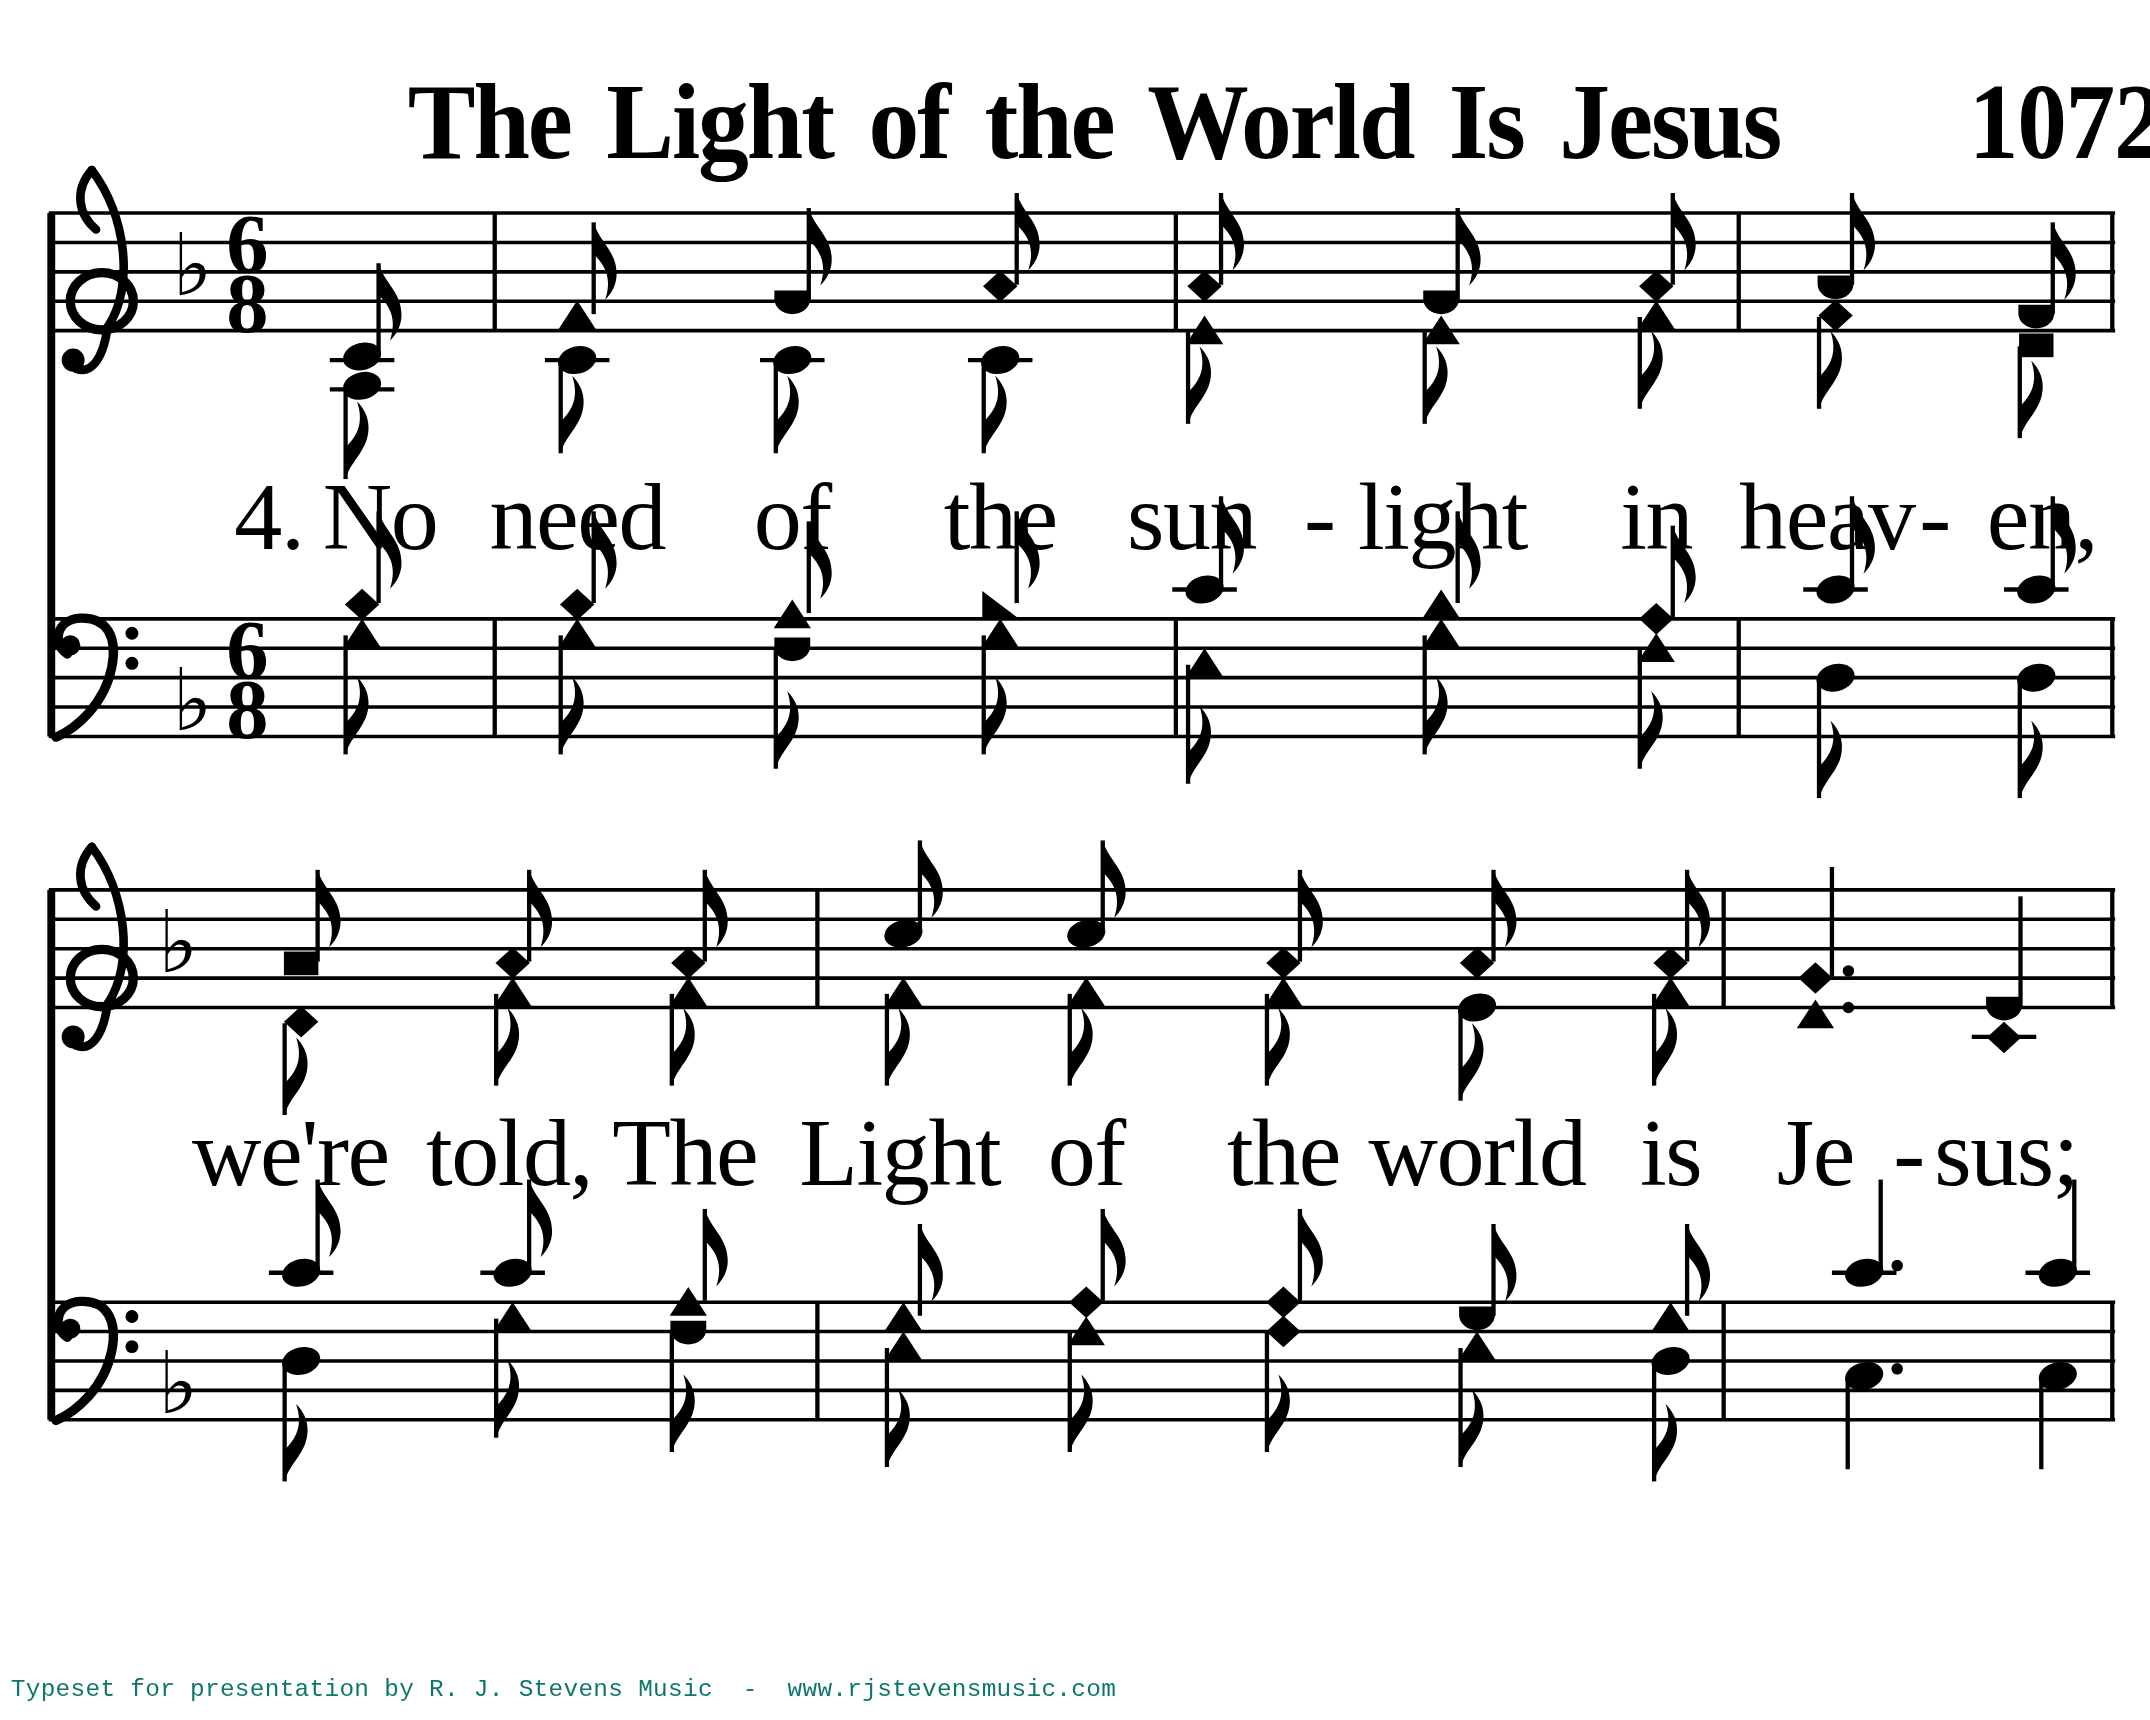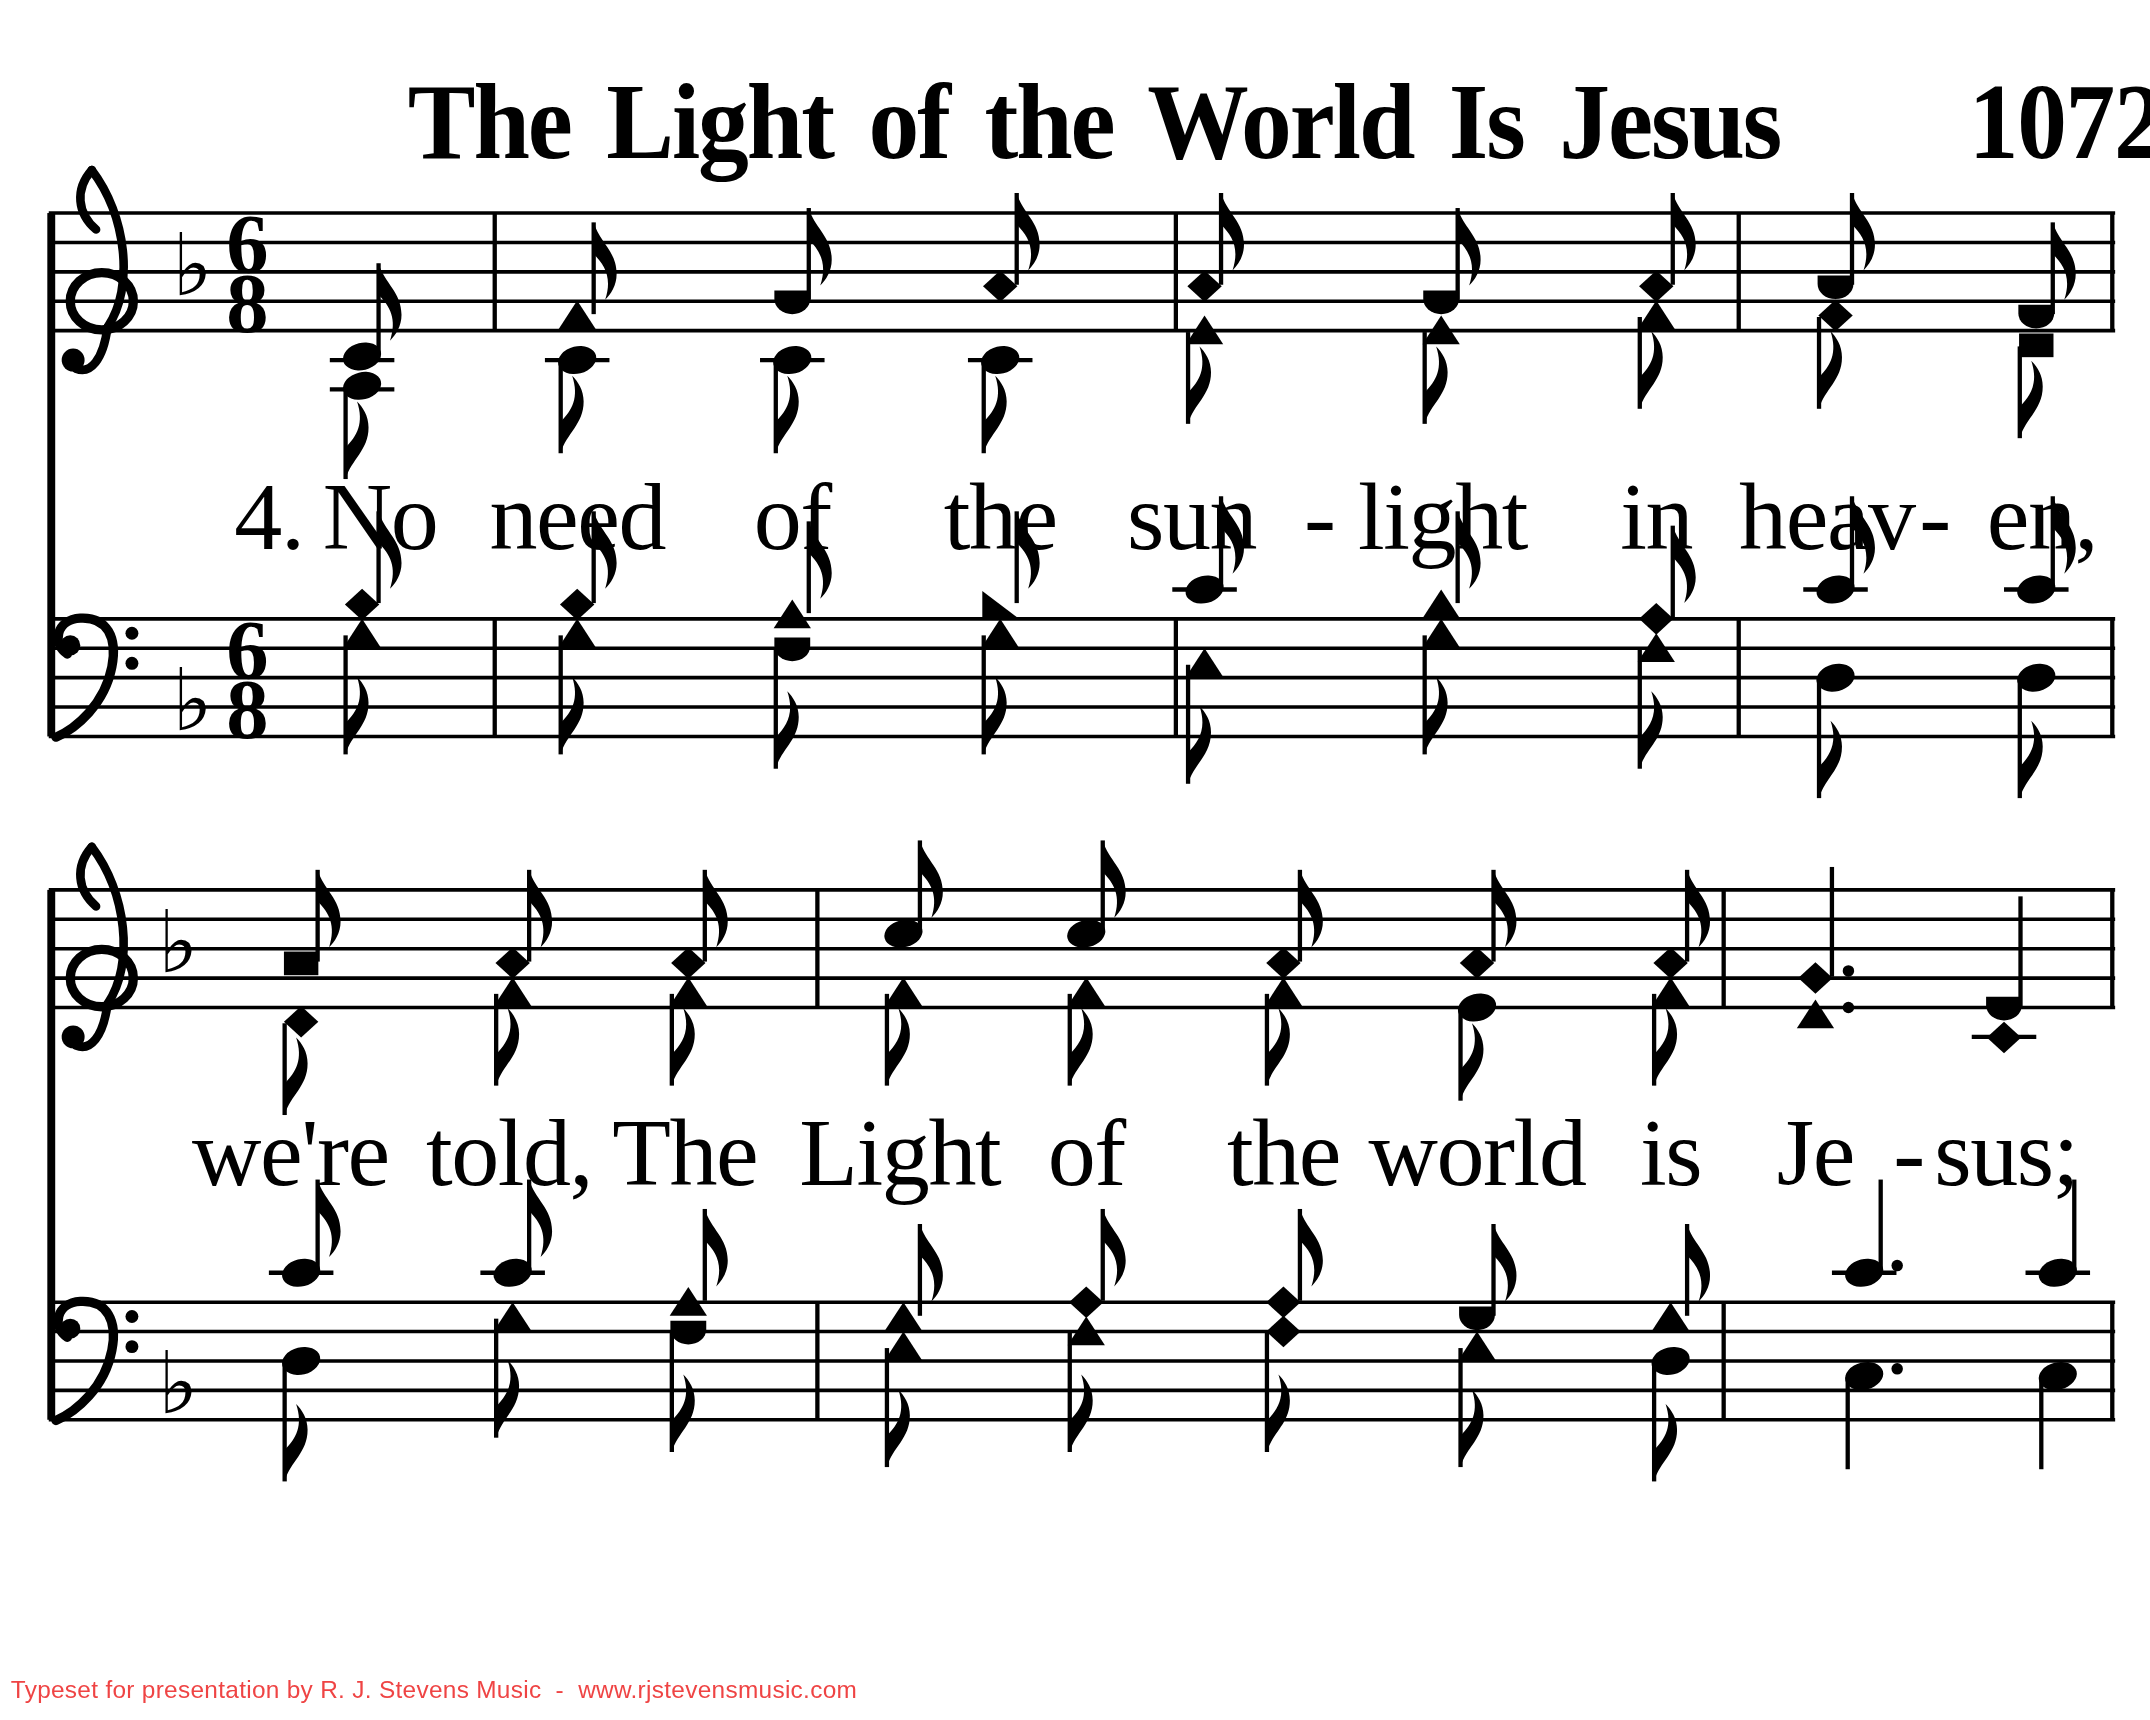--- a/index.html
+++ b/index.html
@@ -5,22 +5,22 @@
   html,body{margin:0;padding:0;background:#ffffff;}
   .page{position:relative;width:2151px;height:1721px;background:#ffffff;overflow:hidden;
         font-family:"Liberation Serif",serif;color:#000;}
   .titlebar{position:absolute;top:0;left:0;width:2151px;height:186px;padding-left:36px;}
   .title{position:absolute;top:60px;left:50%;transform:translateX(-50%) scaleX(.94);
          transform-origin:center;font-size:108px;font-weight:bold;white-space:nowrap;
          letter-spacing:-2.2px;word-spacing:13px;font-family:"Liberation Serif",serif;}
   .number{position:absolute;top:60px;right:24.4px;transform:scaleX(.92);transform-origin:right;
           font-size:108px;font-weight:bold;letter-spacing:-1.4px;font-family:"Liberation Serif",serif;}
   #score{position:absolute;left:0;top:0;}
-  .footer{position:absolute;left:10.8px;top:1676px;font-family:Liberation Sans, sans-serif;
-          font-size:24.4px;letter-spacing:0.3px;color:#ef4444;white-space:pre;}
+  .footer{position:absolute;left:10.8px;top:1676px;font-family:Liberation Mono, monospace;
+          font-size:24.4px;letter-spacing:0.3px;color:#0f766e;white-space:pre;}
 </style>
 </head>
 <body>
 
 <div class="page">
   <div class="titlebar">
     <div class="title">The Light of the World Is Jesus</div>
     <div class="number">1072</div>
   </div>
   <svg id="score" width="2151" height="1721" viewBox="0 0 3000 2400" xmlns="http://www.w3.org/2000/svg">

